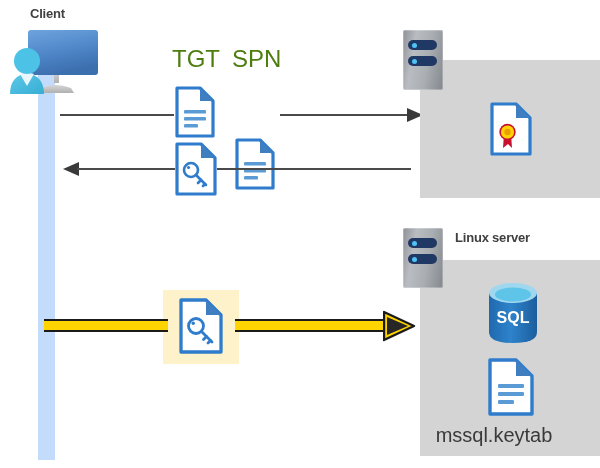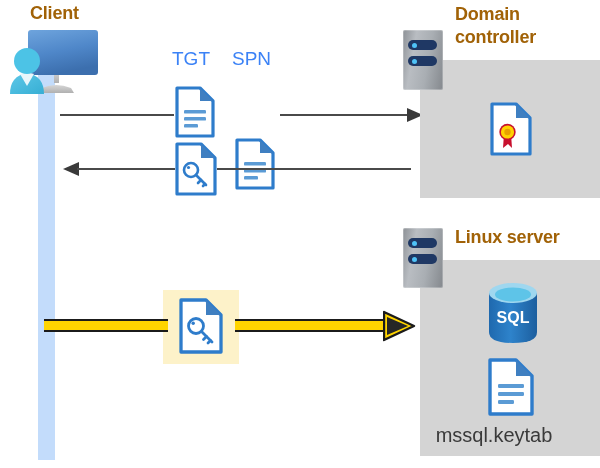--- a/index.html
+++ b/index.html
@@ -15,28 +15,28 @@
     width: 600px;
     height: 468px;
     background: #ffffff;
     overflow: hidden;
   }
   .abs { position: absolute; }
 
   
   .title-bold {
     font-weight: bold;
-    color: #a16207;
-    font-size: 18px;
+    color: #404040;
+    font-size: 13px;
     line-height: 23px;
     letter-spacing: -0.2px;
   }
   .label-plain {
-    color: #3b82f6;
-    font-size: 19px;
+    color: #4d7c0f;
+    font-size: 24px;
     line-height: 22px;
   }
   .file-label {
     color: #3a3a3a;
     font-size: 20px;
     line-height: 24px;
     text-align: center;
   }
 
   
@@ -190,24 +190,20 @@
         </g>
         <circle cx="13.5" cy="25.5" r="1.6" fill="#2e7ccb"></circle>
       </svg>
     </div>
   </div>
 
   <div class="abs" style="left:400px; top:0px; width:200px; height:200px;">
 
     <div class="abs gray-panel" style="left:20px; top:60px; width:180px; height:138px;"></div>
 
-    <div class="abs title-bold" style="left:55px; top:3px; width:145px;">
-      <div>Domain</div>
-      <div>controller</div>
-    </div>
 
     <div class="abs server-icon" style="left:3px; top:30px;">
       <div class="server-bar" style="top:10px;">
           <span class="server-led"></span>
         </div>
       <div class="server-bar" style="top:26px;">
           <span class="server-led"></span>
         </div>
     </div>
 

